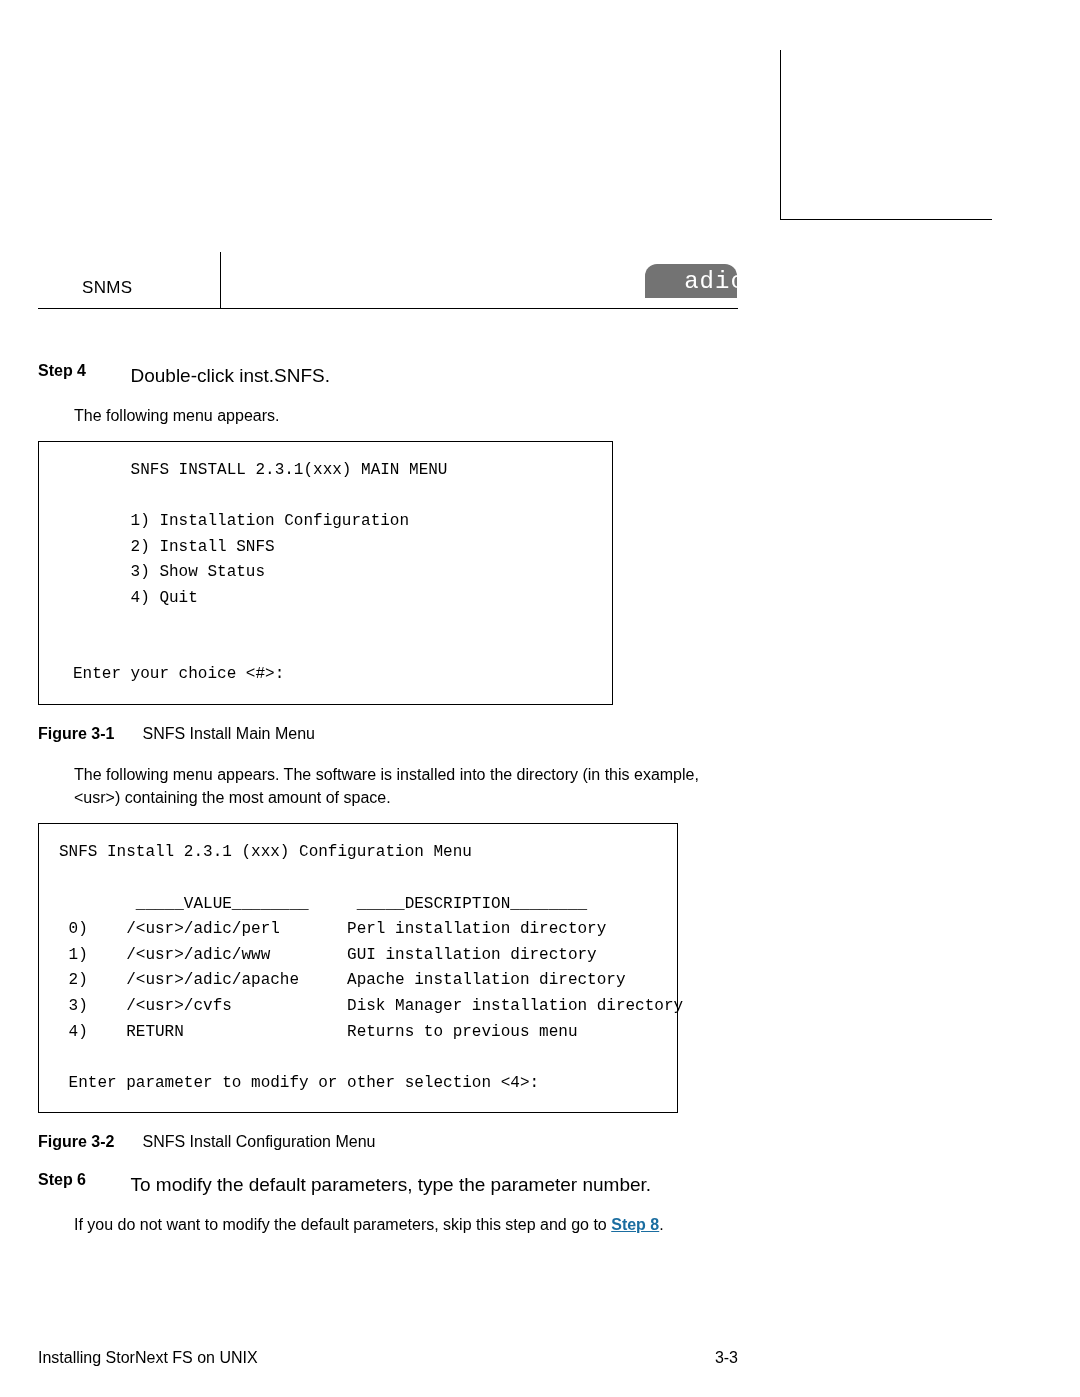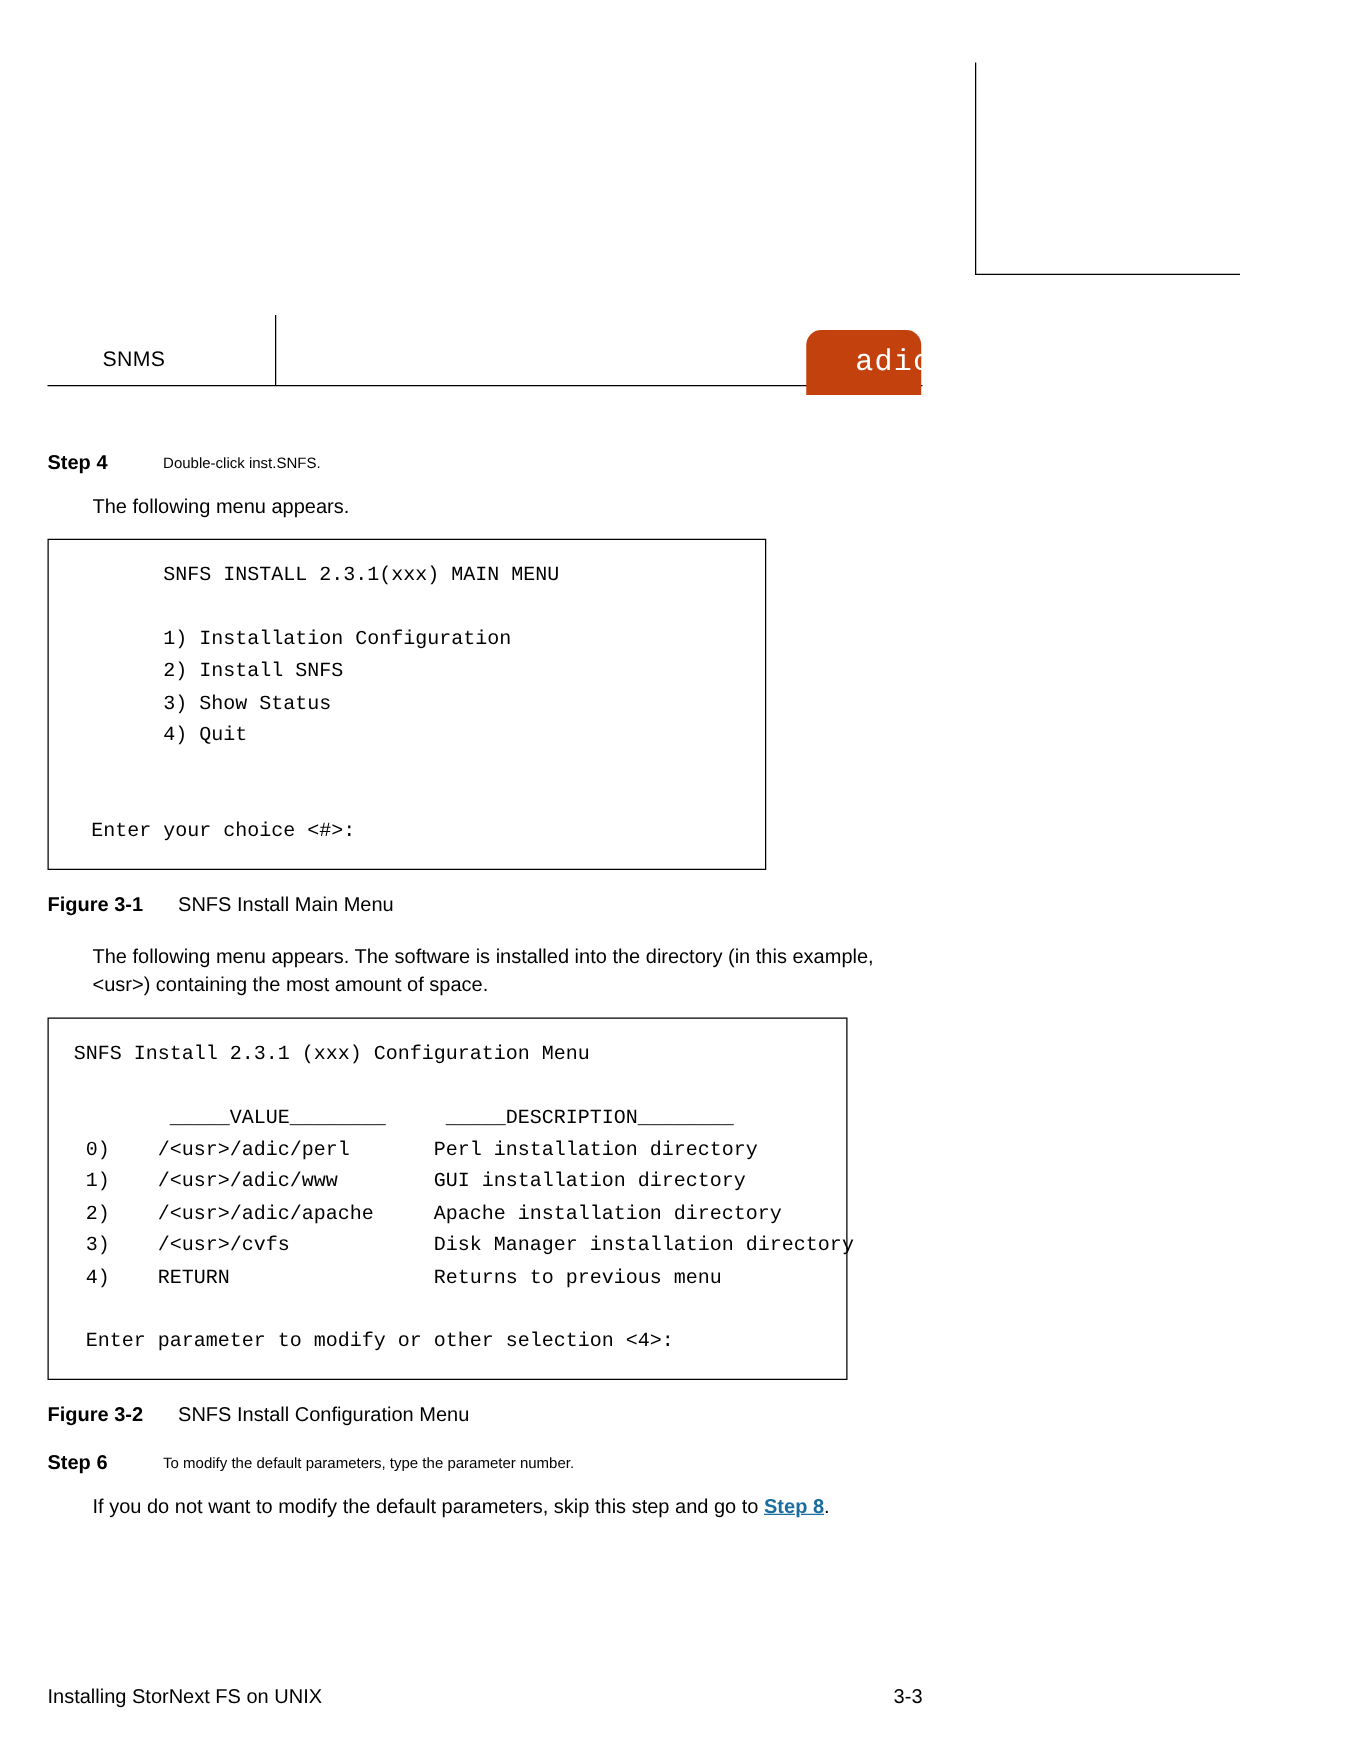--- a/index.html
+++ b/index.html
@@ -53,22 +53,22 @@
       top: 46px;
       width: 700px;
       height: 0;
       border-top: 1.5px solid #000;
     }
     .logo {
       position: absolute;
       top: 264px;
       left: 645px;
       width: 92px;
-      height: 52px;
-      background: #c2410c;
+      height: 34px;
+      background: #737373;
       color: #fff;
       display: flex;
       align-items: center;
       justify-content: center;
       border-top-left-radius: 12px;
       border-top-right-radius: 12px;
       padding-left: 48px;
     }
     .logo-text {
       font-family: "Courier New", monospace;
@@ -86,21 +86,21 @@
     .step-label {
       display: inline-block;
       width: 88px;
       font-weight: bold;
       font-size: 16px;
       vertical-align: top;
     }
     .step-text {
       display: inline-block;
       max-width: 600px;
-      font-size: 12px;
+      font-size: 19px;
       line-height: 1.45;
       vertical-align: top;
     }
     .indent-text {
       margin-left: 36px;
       font-size: 16px;
       line-height: 1.45;
       margin-top: 10px;
       margin-bottom: 14px;
     }

